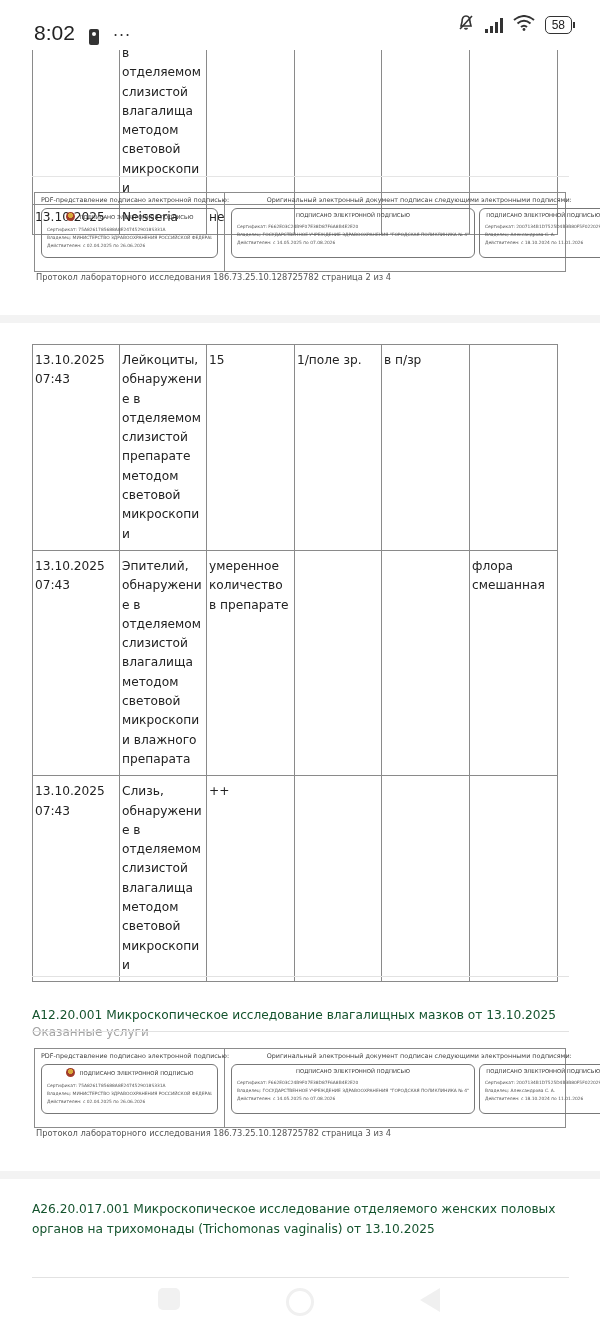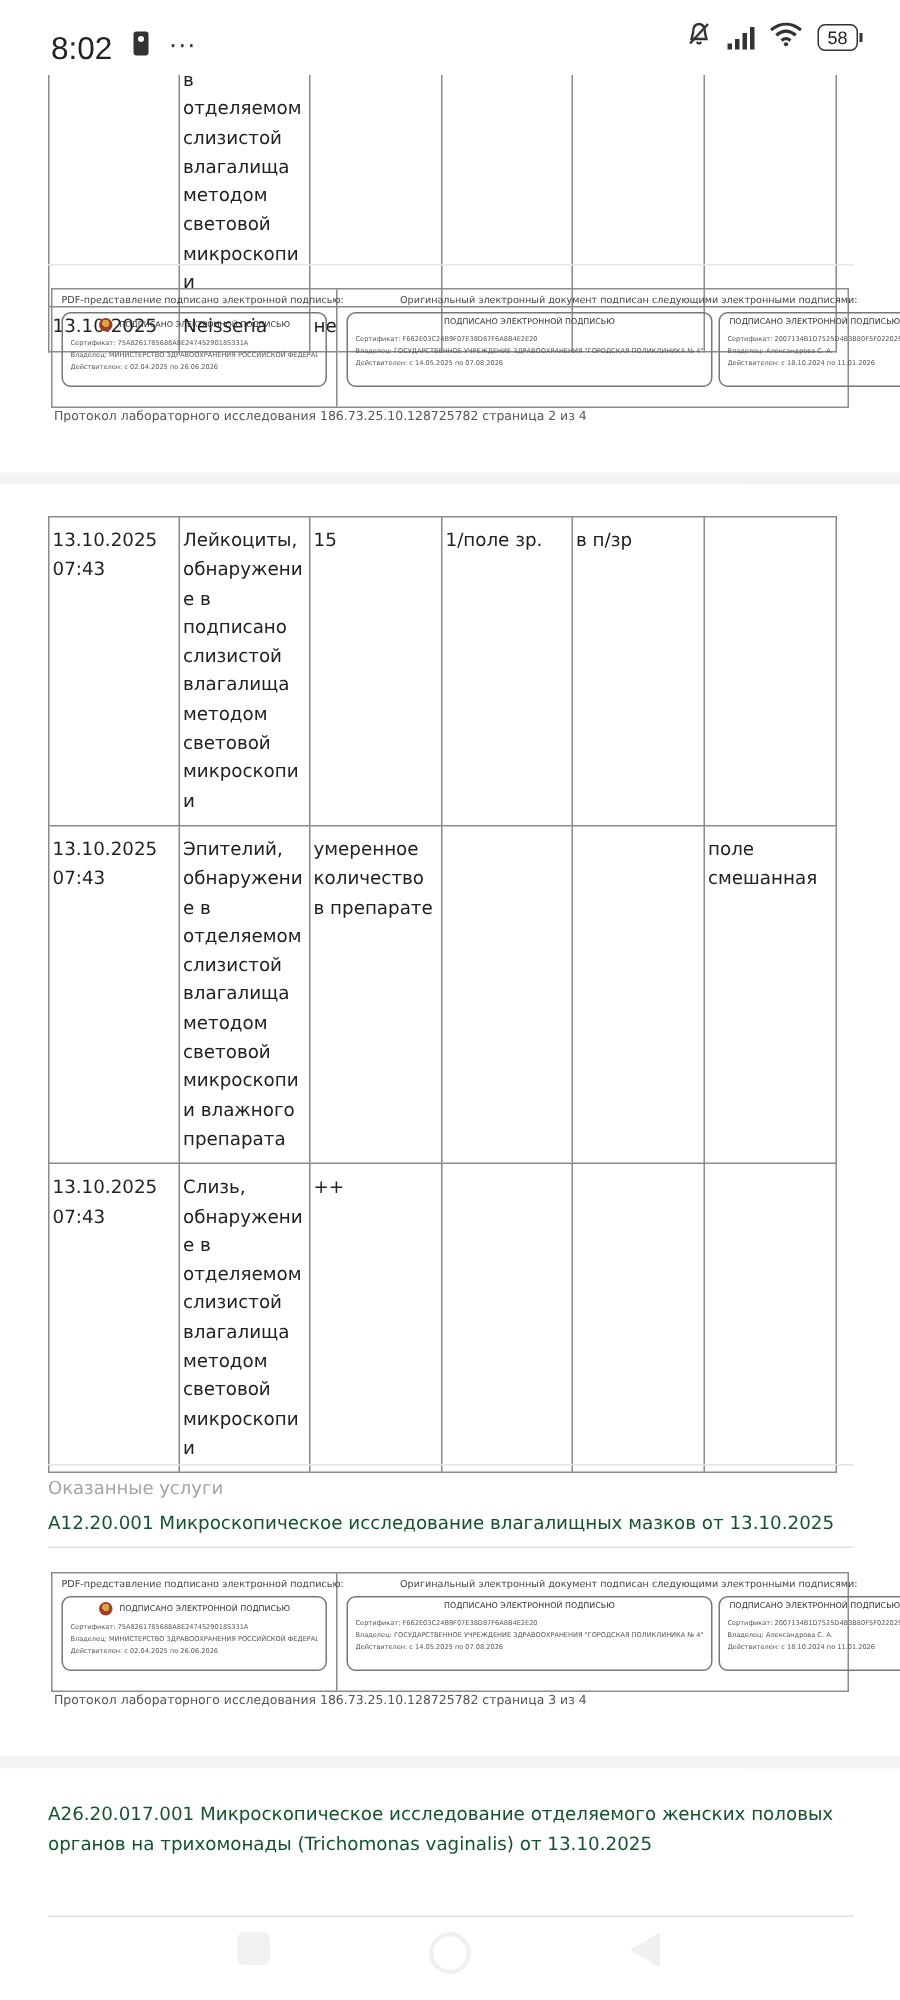--- a/index.html
+++ b/index.html
@@ -2,21 +2,21 @@
 <html><head>
   <meta charset="utf-8">
   <style>
     * { box-sizing: border-box; margin: 0; padding: 0; }
     html, body { width: 600px; height: 1333px; overflow: hidden; background: #ffffff; }
     body { font-family: "DejaVu Sans", "Liberation Sans", sans-serif; color: #222; position: relative; }
 
     
     .status-bar { position: absolute; top: 0; left: 0; width: 600px; height: 50px; display: flex; align-items: center; padding: 0 28px 0 34px; background: #fff; z-index: 10; }
     .status-time { font-size: 21px; color: #222; font-family: "Liberation Sans", sans-serif; }
-    .status-left { display: flex; align-items: flex-start; gap: 14px; margin-top: 16px; }
+    .status-left { display: flex; align-items: flex-end; gap: 14px; margin-top: 16px; }
     .cam-icon { width: 10px; height: 16px; background: #333; border-radius: 2px; position: relative; }
     .cam-icon::after { content: ""; position: absolute; left: 3px; top: 3px; width: 4px; height: 4px; border-radius: 50%; background: #fff; }
     .dots { font-size: 16px; color: #333; letter-spacing: 1px; }
     .status-right { margin-left: auto; display: flex; align-items: center; gap: 10px; }
     .mute-icon { font-size: 16px; color: #333; }
     .signal-icon { display: flex; align-items: flex-end; gap: 2px; height: 16px; }
     .signal-icon span { width: 3px; background: #333; display: block; }
     .wifi-icon { width: 22px; height: 16px; }
     .battery { border: 1.5px solid #333; border-radius: 5px; height: 18px; padding: 0 6px; font-size: 12px; display: flex; align-items: center; position: relative; font-family: "Liberation Sans", sans-serif; }
     .battery::after { content: ""; position: absolute; right: -4px; top: 5px; width: 2px; height: 6px; background: #333; }
@@ -41,21 +41,21 @@
     .sig-box { border: 1px solid #777; border-radius: 6px; height: 50px; padding: 3px 5px; }
     .sig-box-title { font-size: 5.3px; color: #333; text-align: center; margin-bottom: 5px; display: flex; align-items: center; justify-content: center; gap: 5px; white-space: nowrap; }
     .emblem { width: 9px; height: 9px; border-radius: 50%; background: radial-gradient(circle at 50% 40%, #d8a93a 0 35%, #a23b2a 36% 100%); display: inline-block; }
     .sig-line { font-size: 4.4px; color: #555; line-height: 8px; white-space: nowrap; overflow: hidden; }
     .sig-boxes { display: flex; gap: 4px; }
     .sig-boxes .sig-box { flex: 1; }
 
     .protocol { position: absolute; left: 36px; font-size: 8.3px; color: #555; white-space: nowrap; }
 
     .hr { position: absolute; left: 32px; width: 537px; height: 1px; background: #e2e2e2; }
-    .section-label { position: absolute; left: 32px; font-size: 12px; color: #a4a4a4; }
+    .section-label { position: absolute; left: 32px; font-size: 12px; color: #a4a4a4; margin-top: 40px; }
     .service { position: absolute; left: 32px; width: 540px; font-size: 12.2px; color: #14532d; line-height: 20px; }
 
     
     .navbar { position: absolute; left: 0; top: 1280px; width: 600px; height: 53px; display: flex; align-items: center; justify-content: center; gap: 0; }
     .nav-btn { position: absolute; top: 8px; }
     .nav-square { left: 158px; width: 22px; height: 22px; border-radius: 5px; background: #f1f1f1; }
     .nav-home { left: 286px; width: 28px; height: 28px; border-radius: 50%; border: 3px solid #f0f0f0; }
     .nav-back { left: 420px; width: 0; height: 0; border-top: 12px solid transparent; border-bottom: 12px solid transparent; border-right: 20px solid #f0f0f0; }
   </style>
 </head>
@@ -168,33 +168,33 @@
         <col class="c1">
         <col class="c2">
         <col class="c3">
         <col class="c4">
         <col class="c5">
         <col class="c6">
       </colgroup>
     <tbody>
     <tr style="height:146px;">
       <td>13.10.2025 07:43</td>
-      <td>Лейкоциты, обнаружение в подписано слизистой влагалища методом световой микроскопии</td>
+      <td>Лейкоциты, обнаружение в отделяемом слизистой препарате методом световой микроскопии</td>
       <td>15</td>
       <td>1/поле зр.</td>
       <td>в п/зр</td>
       <td></td>
     </tr>
     <tr style="height:182px;">
       <td>13.10.2025 07:43</td>
       <td>Эпителий, обнаружение в отделяемом слизистой влагалища методом световой микроскопии влажного препарата</td>
       <td>умеренное количество в препарате</td>
       <td></td>
       <td></td>
-      <td>поле смешанная</td>
+      <td>флора смешанная</td>
     </tr>
     <tr style="height:146px;">
       <td>13.10.2025 07:43</td>
       <td>Слизь, обнаружение в отделяемом слизистой влагалища методом световой микроскопии</td>
       <td>++</td>
       <td></td>
       <td></td>
       <td></td>
     </tr>
   </tbody>

